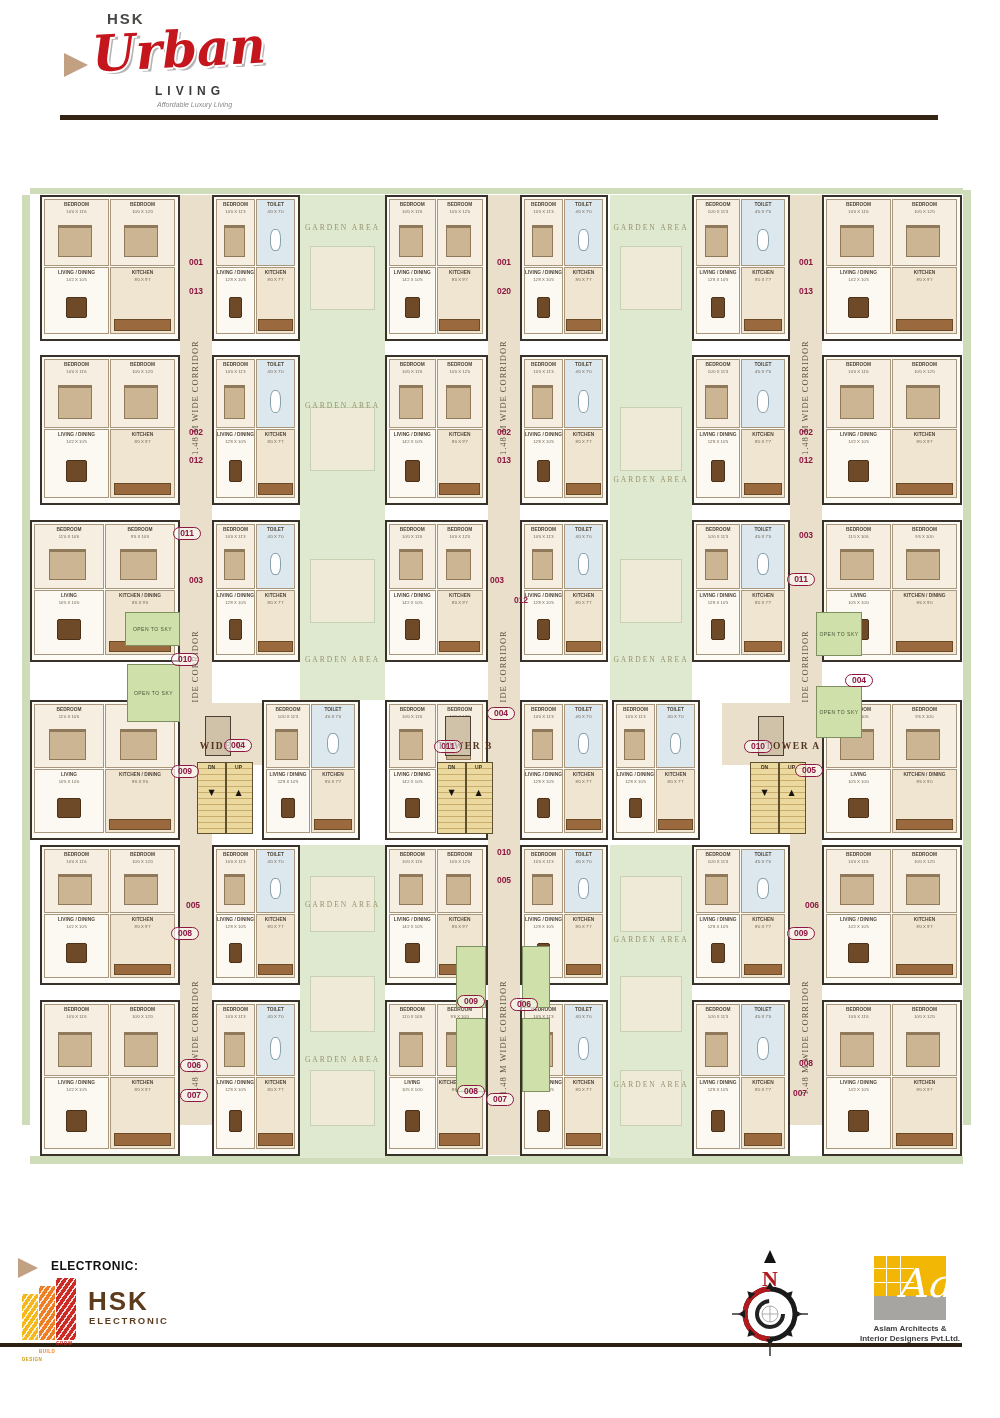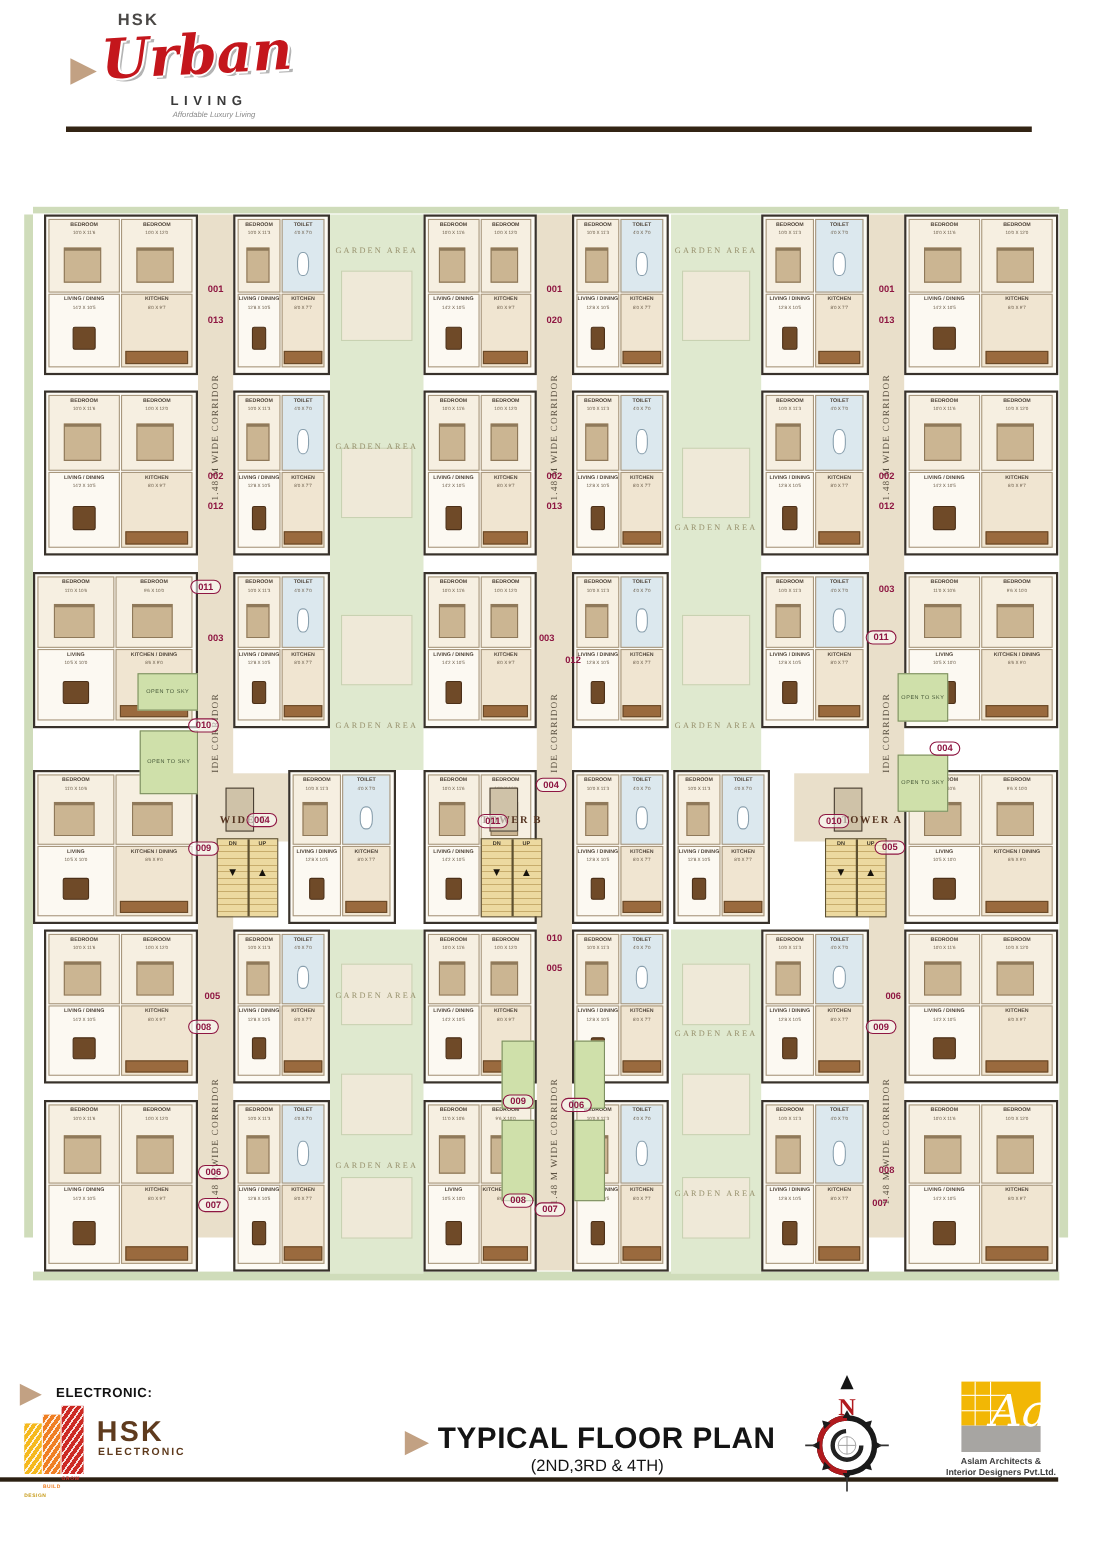--- a/index.html
+++ b/index.html
@@ -967,25 +967,20 @@
       <div class="bar" style="left:17px;top:8px;width:16px;height:54px;background-color:#ef7f24;"></div>
       <div class="bar" style="left:34px;top:0;width:20px;height:62px;background-color:#cc2a24;"></div>
       <div class="bar-word" style="left:34px;top:63px;color:#cc2a24;">GROW</div>
       <div class="bar-word" style="left:17px;top:71px;color:#ef7f24;">BUILD</div>
       <div class="bar-word" style="left:0;top:79px;color:#c79a17;">DESIGN</div>
     </div>
     <div class="abs hsk-big" style="left:70px;top:34px;">HSK</div>
     <div class="abs hsk-sub" style="left:71px;top:63px;">ELECTRONIC</div>
   </div>
 
-  <div class="abs" style="left:360px;top:1290px;width:330px;height:60px;">
-    <div class="abs tri" style="left:8px;top:11px;border-left-width:22px;border-top-width:11px;border-bottom-width:11px;"></div>
-    <div class="abs plan-title" style="left:38px;top:2px;white-space:nowrap;">TYPICAL FLOOR PLAN</div>
-    <div class="abs plan-subtitle" style="left:38px;top:34px;width:290px;">(2ND,3RD &amp; 4TH)</div>
-  </div>
 
   <svg class="abs" style="left:724px;top:1248px;" width="92" height="110" viewBox="0 0 92 110">
     <polygon points="46,2 40,15 52,15" fill="#141414"></polygon>
     <text x="46" y="38" text-anchor="middle" font-family="Liberation Serif, serif" font-weight="bold" font-size="22" fill="#b11a1e">N</text>
     <circle cx="46" cy="66" r="25" fill="none" stroke="#1a1a1a" stroke-width="5"></circle>
     <path d="M 46 41 A 25 25 0 0 0 46 91" fill="none" stroke="#b11a1e" stroke-width="5"></path>
     <circle cx="46" cy="66" r="13" fill="none" stroke="#222" stroke-width="4" stroke-dasharray="60 22"></circle>
     <circle cx="46" cy="66" r="8" fill="none" stroke="#999" stroke-width="0.8"></circle>
     <line x1="38" y1="66" x2="54" y2="66" stroke="#999" stroke-width="0.8"></line>
     <line x1="46" y1="58" x2="46" y2="74" stroke="#999" stroke-width="0.8"></line>

